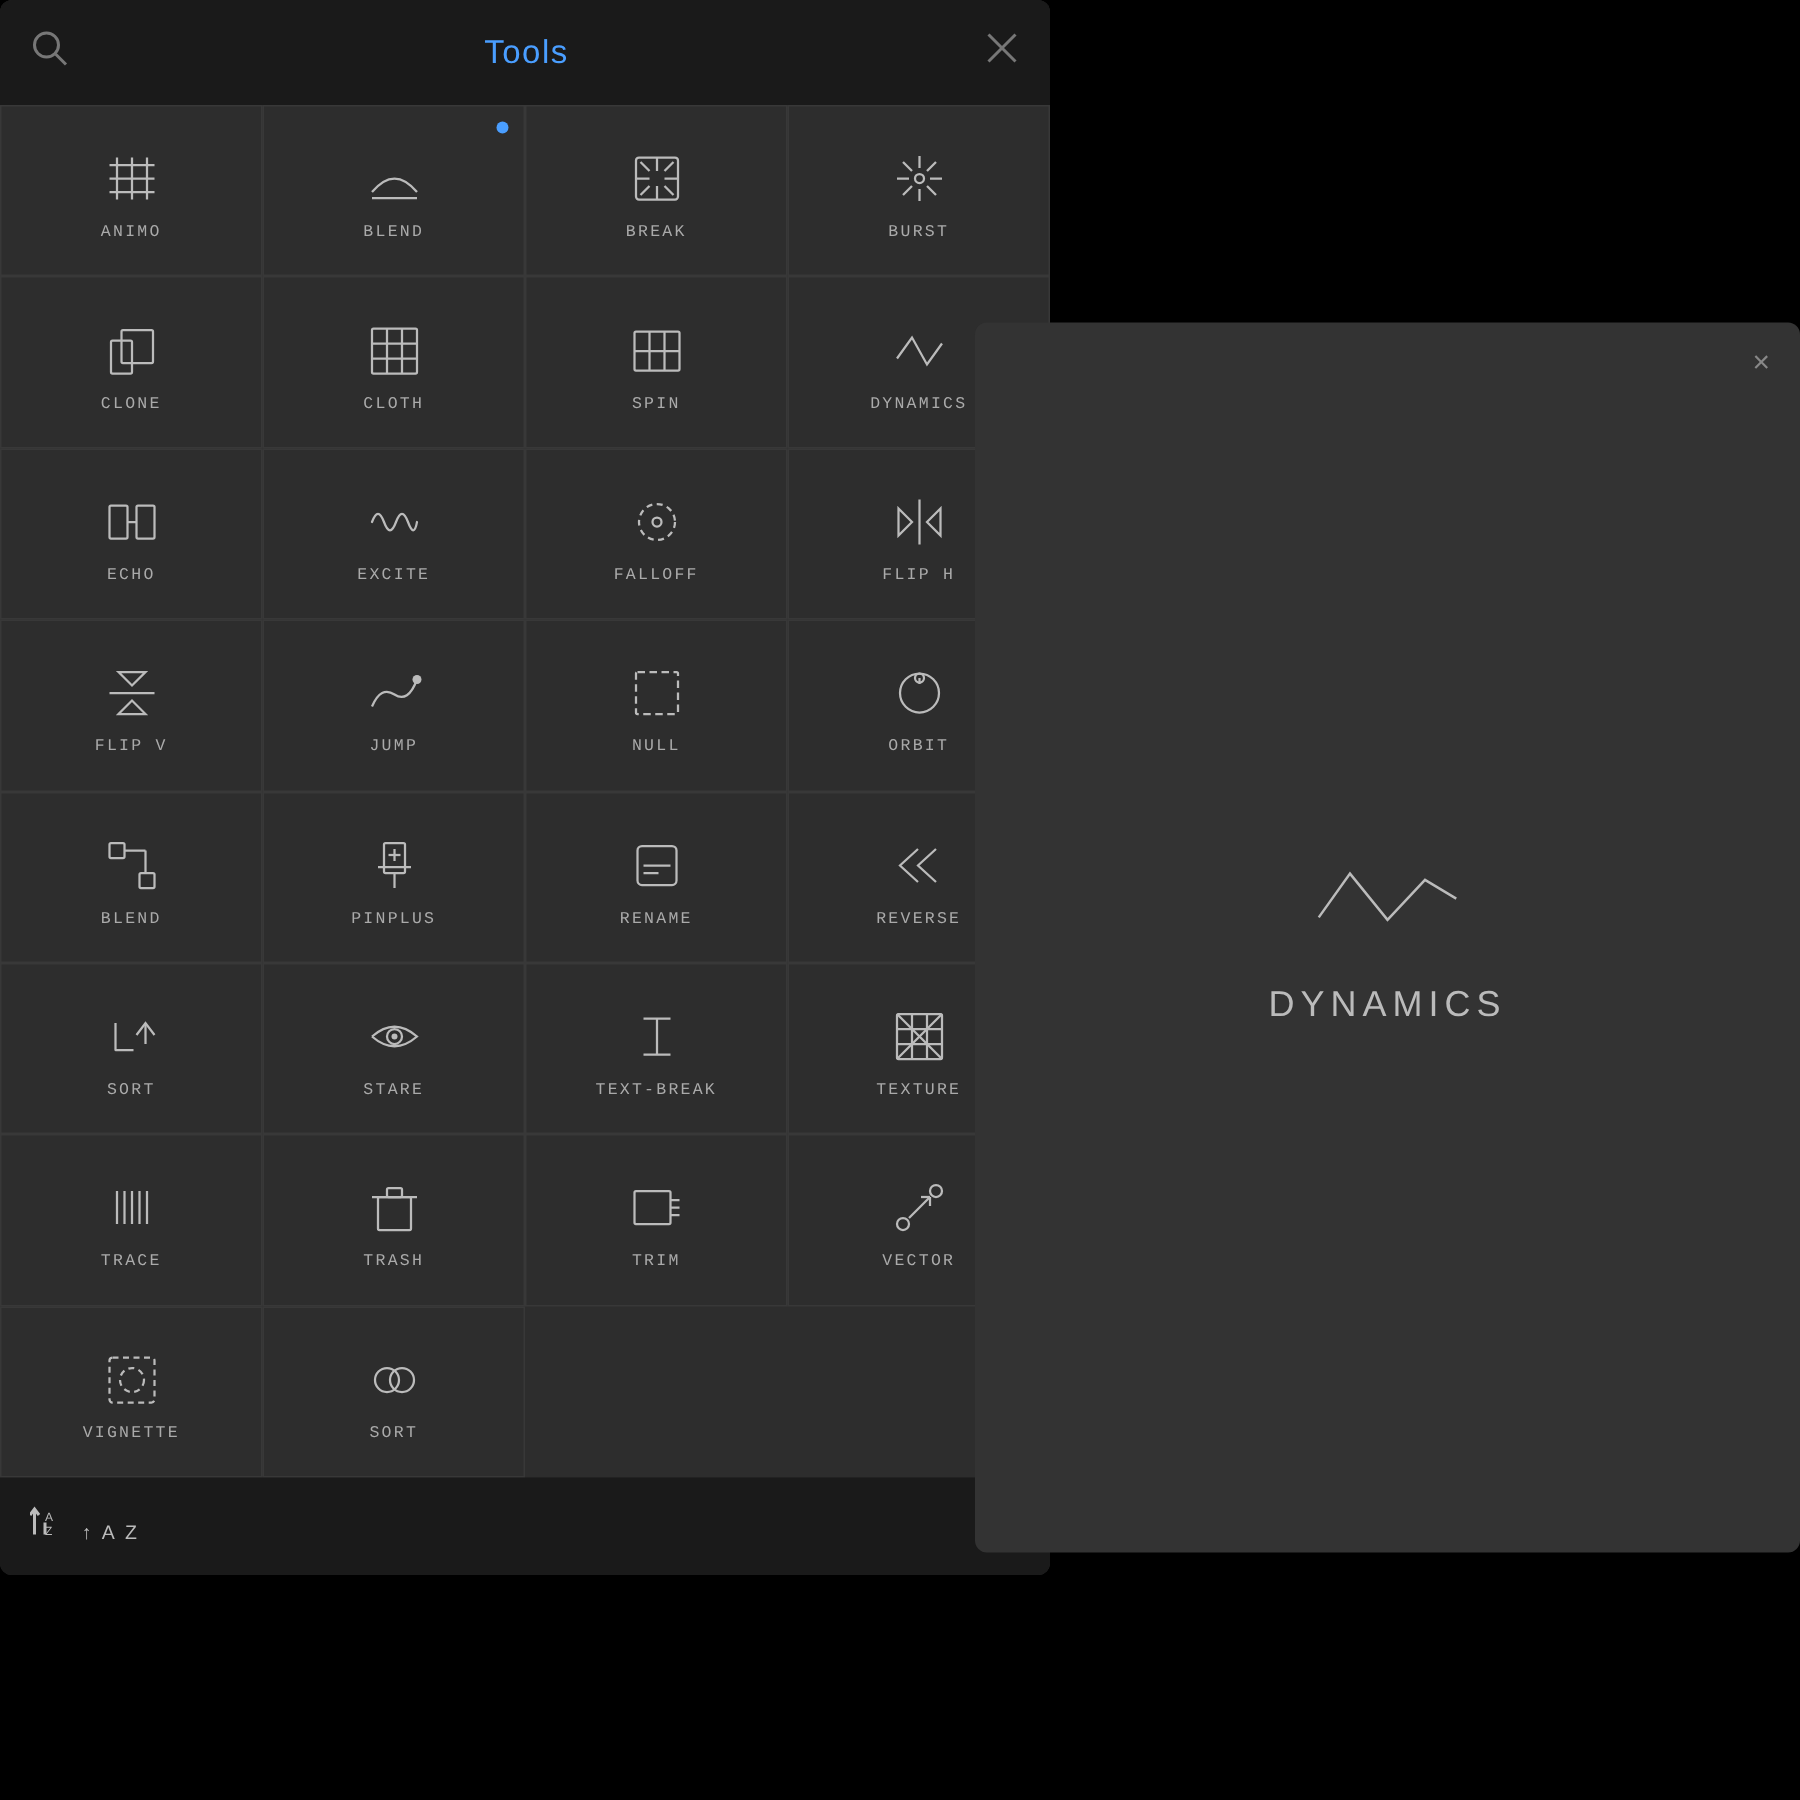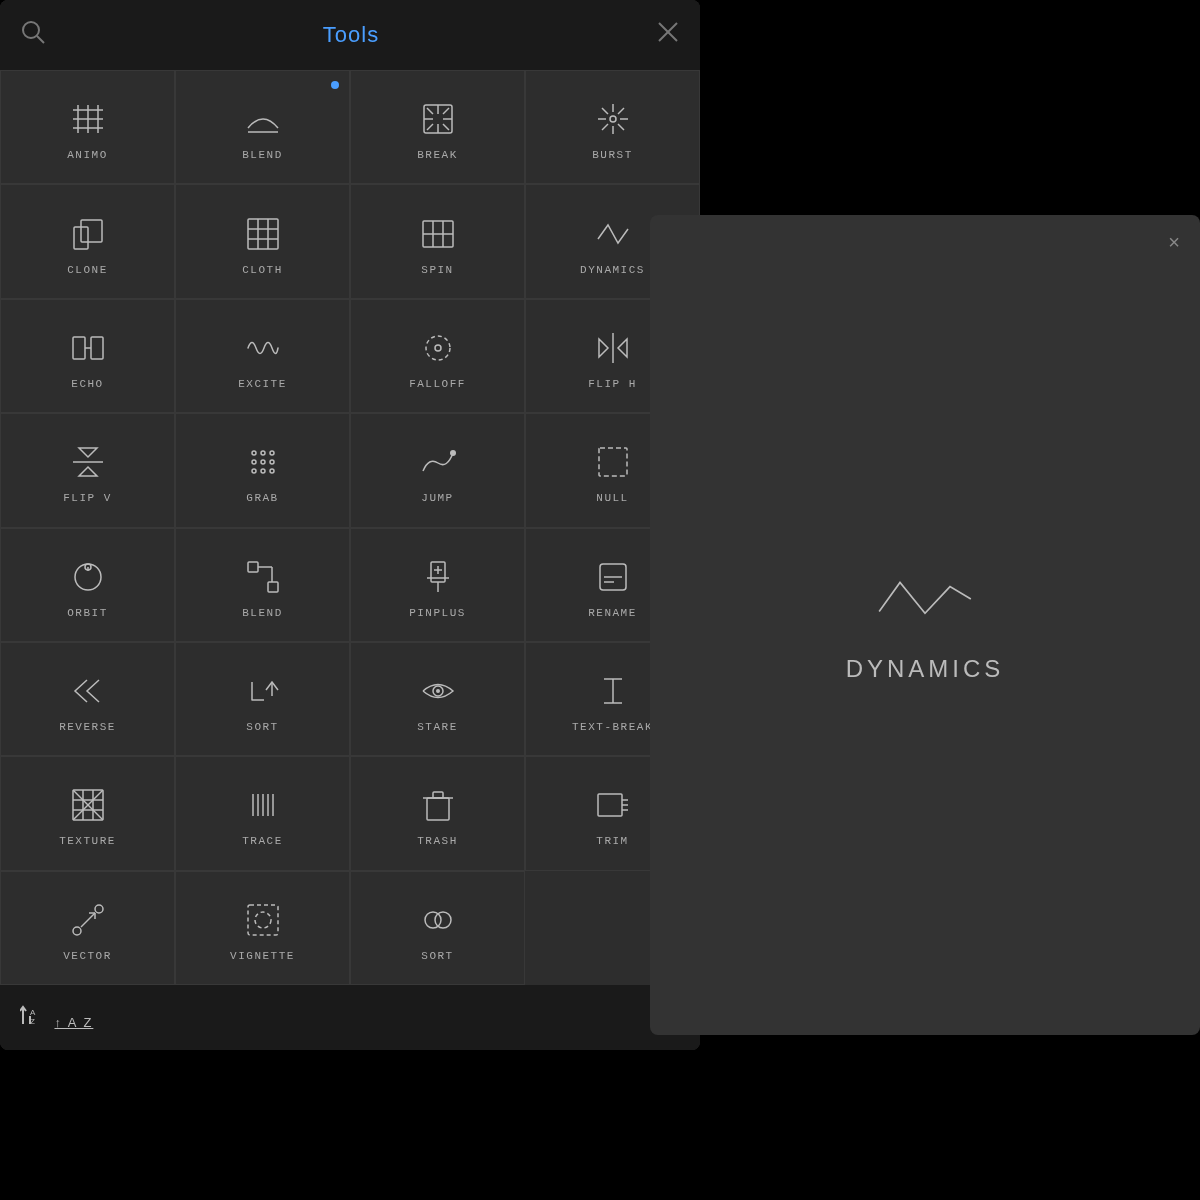--- a/index.html
+++ b/index.html
@@ -329,36 +329,20 @@
       <div class="tool-icon">
         <svg viewBox="0 0 38 38">
             <line x1="4" y1="19" x2="34" y2="19"></line>
             <polygon points="10,5 19,14 28,5"></polygon>
             <polygon points="10,33 19,24 28,33"></polygon>
           </svg>
       </div>
       <span class="tool-label">FLIP V</span>
     </div>
 
-    <div class="tool-item">
-      <div class="tool-icon">
-        <svg viewBox="0 0 38 38">
-            <circle cx="10" cy="10" r="2"></circle>
-            <circle cx="19" cy="10" r="2"></circle>
-            <circle cx="28" cy="10" r="2"></circle>
-            <circle cx="10" cy="19" r="2"></circle>
-            <circle cx="19" cy="19" r="2"></circle>
-            <circle cx="28" cy="19" r="2"></circle>
-            <circle cx="10" cy="28" r="2"></circle>
-            <circle cx="19" cy="28" r="2"></circle>
-            <circle cx="28" cy="28" r="2"></circle>
-          </svg>
-      </div>
-      <span class="tool-label">GRAB</span>
-    </div>
 
     <div class="tool-item">
       <div class="tool-icon">
         <svg viewBox="0 0 38 38">
             <path d="M4 28 Q10 14 19 20 Q28 26 34 10"></path>
             <circle cx="34" cy="10" r="3" fill="#bbb" stroke="none"></circle>
           </svg>
       </div>
       <span class="tool-label">JUMP</span>
     </div>
@@ -551,21 +535,21 @@
 
   <div class="tools-footer">
     <span style="color:#bbb; font-size:16px; letter-spacing:2px; cursor:pointer;">
       <svg width="28" height="22" viewBox="0 0 28 22" fill="none" stroke="#bbb" stroke-width="2">
         <line x1="3" y1="3" x2="3" y2="19"></line>
         <polyline points="0,6 3,2 6,6"></polyline>
         <text x="10" y="10" font-size="8" fill="#bbb" stroke="none" font-family="Arial">A</text>
         <text x="10" y="19" font-size="8" fill="#bbb" stroke="none" font-family="Arial">Z</text>
         <line x1="10" y1="11" x2="10" y2="19"></line>
       </svg>
-      <span style="font-size:13px; letter-spacing:2px; vertical-align:middle;text-decoration:underline;">↑ A Z</span>
+      <span style="font-size:13px; letter-spacing:2px; vertical-align:middle;">↑ A Z</span>
     </span>
     <span style="color:#bbb; cursor:pointer;">
       <svg width="24" height="28" viewBox="0 0 24 28" fill="none" stroke="#bbb" stroke-width="2">
         <polyline points="14,2 4,16 12,16 10,26 20,12 12,12"></polyline>
       </svg>
     </span>
   </div>
 </div>
 
 <div class="detail-panel">

